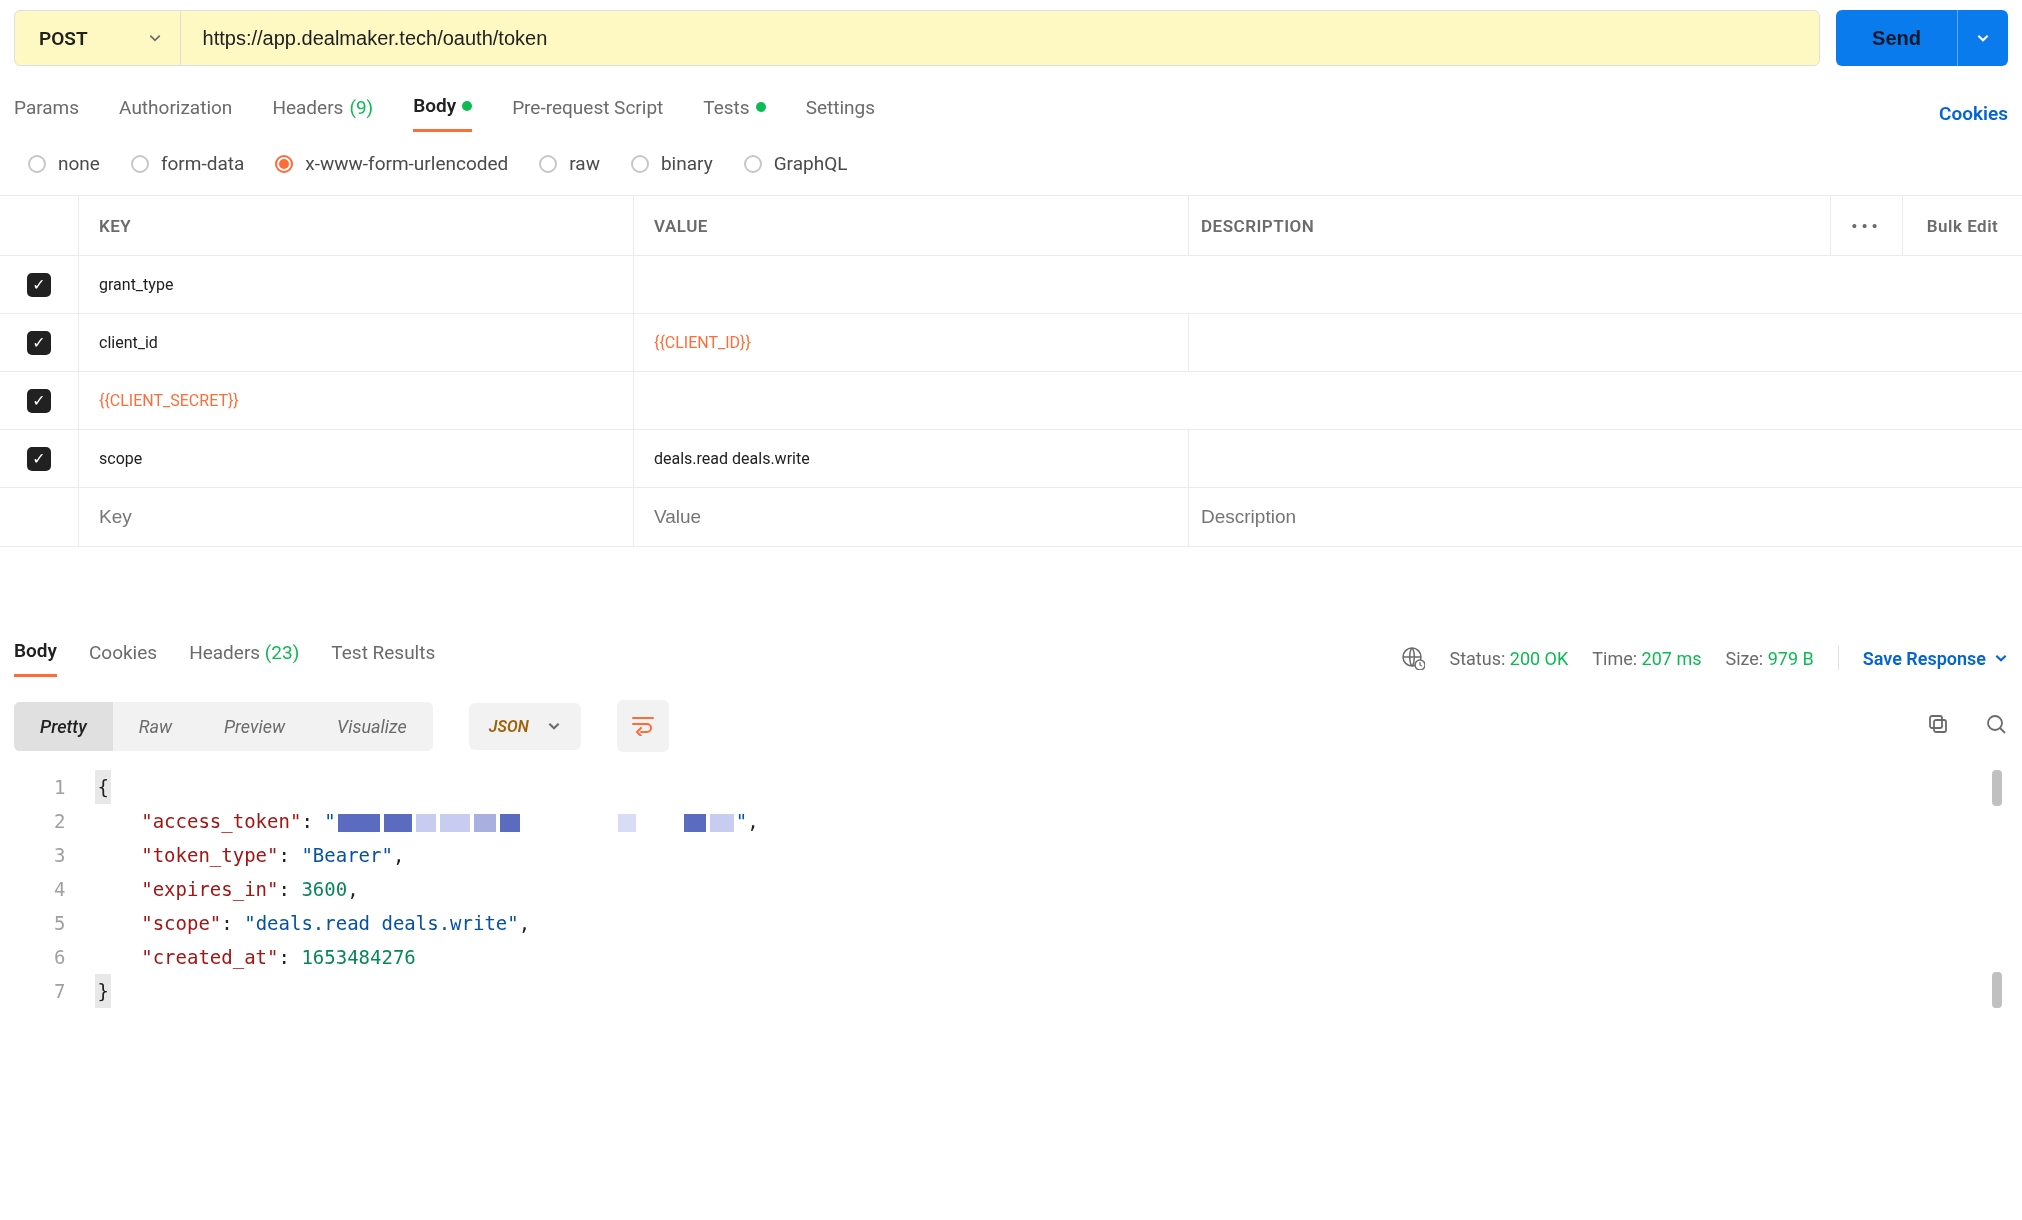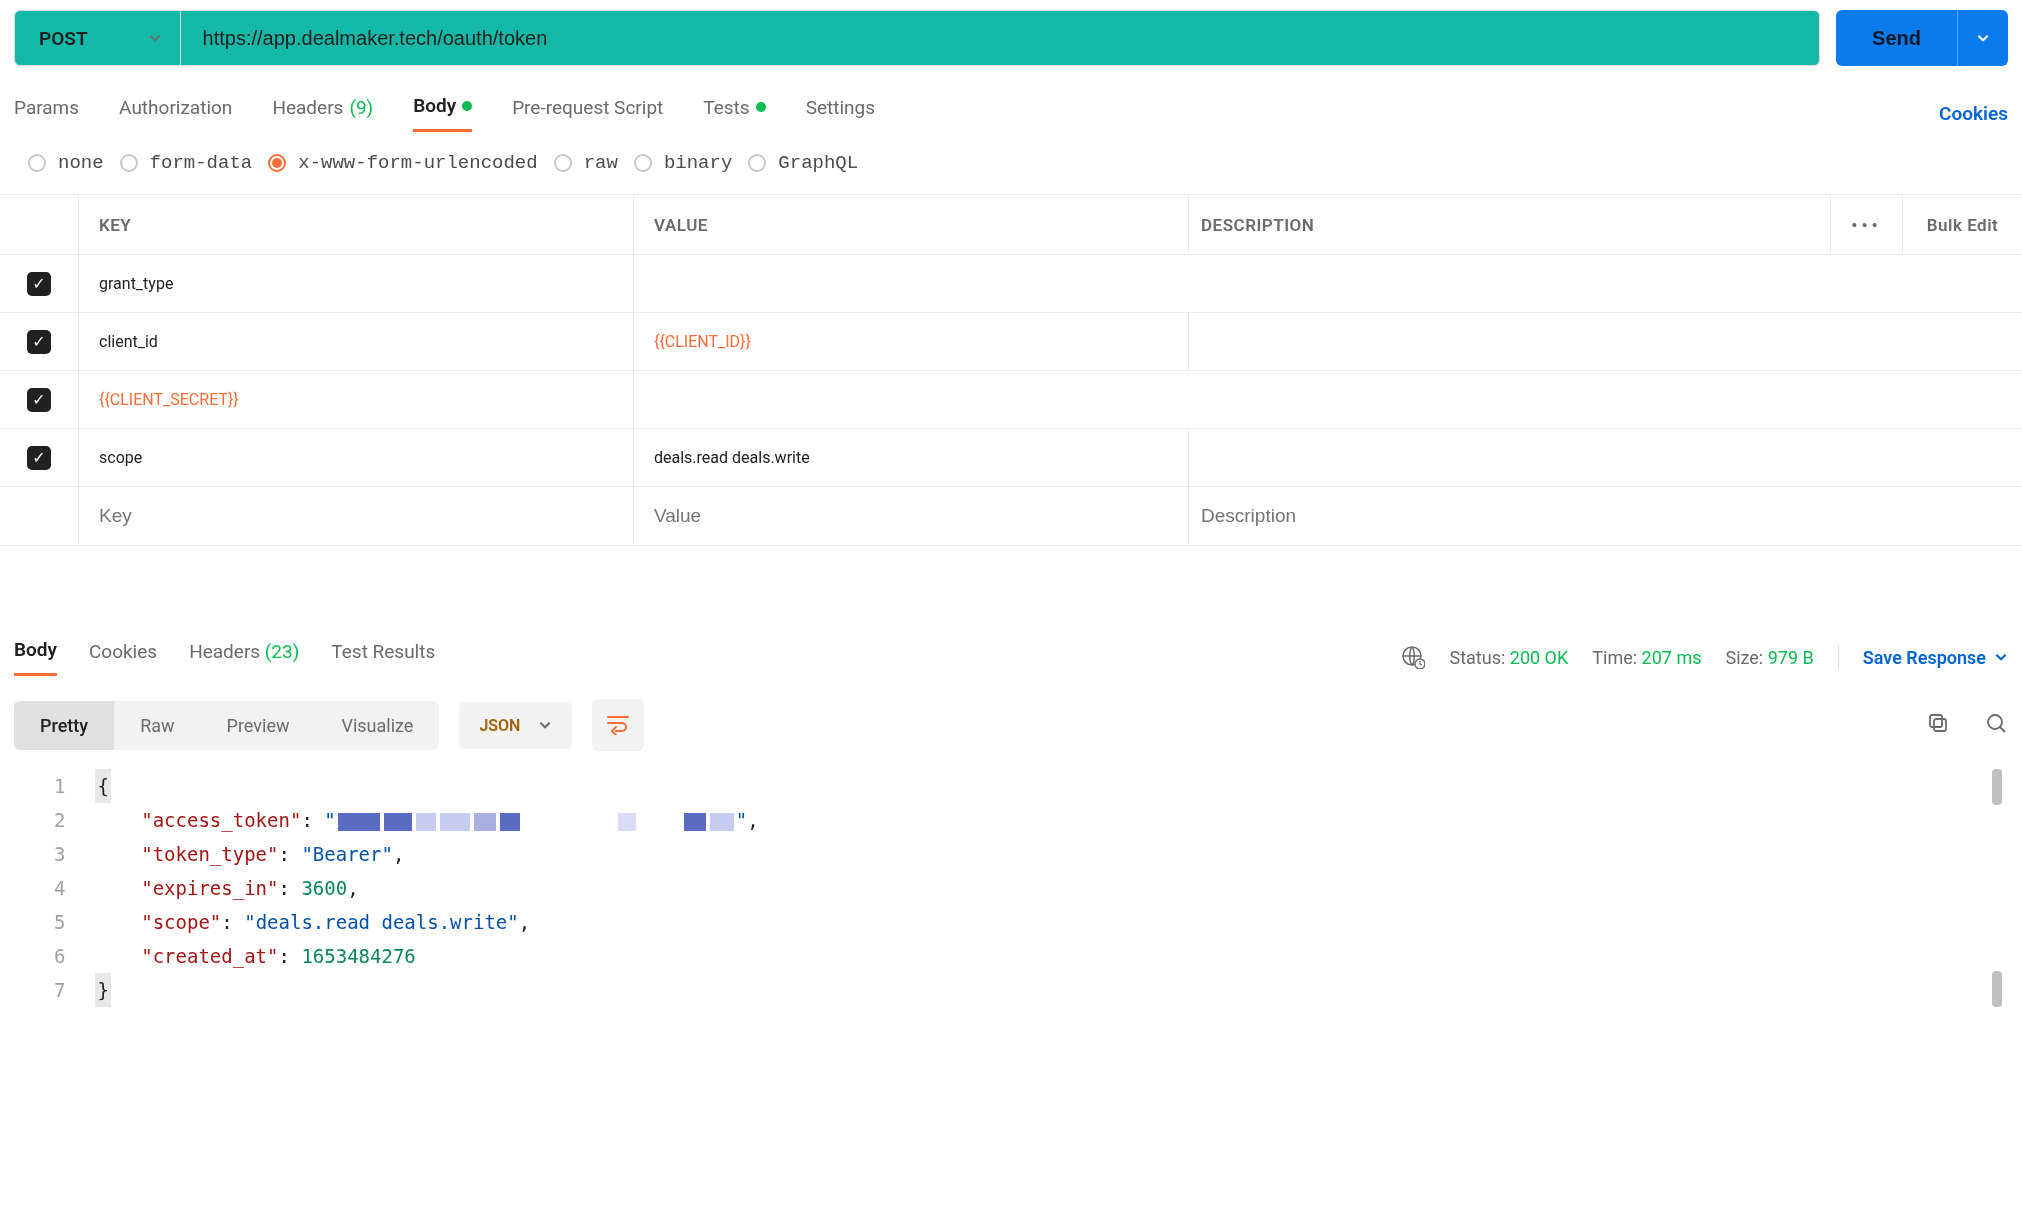--- a/index.html
+++ b/index.html
@@ -11,21 +11,21 @@
   width: 2022px;
   overflow-x: hidden;
 }
 .container { padding: 10px 14px 0 14px; }
 
 
 .request-bar { display: flex; gap: 16px; }
 .method-url {
   display: flex;
   flex: 1;
-  background: #14b8a6;
+  background: #fef9c3;
   border: 1px solid #e0e0e0;
   border-radius: 6px;
   height: 56px;
 }
 .method-dropdown {
   display: flex;
   align-items: center;
   padding: 0 18px 0 24px;
   font-weight: 600;
   font-size: 19px;
@@ -79,27 +79,26 @@
 }
 .req-tab { cursor: pointer; padding-bottom: 12px; display: flex; align-items: center; gap: 6px; }
 .req-tab.active { color: #212121; font-weight: 600; border-bottom: 3px solid #ff6c37; }
 .count-green { color: #0cbb52; }
 .dot-green { width: 10px; height: 10px; background: #0cbb52; border-radius: 50%; display: inline-block; }
 .cookies-link { margin-left: auto; color: #0265d2; font-weight: 600; cursor: pointer; }
 
 
 .body-types {
   display: flex;
-  gap: 16px;
+  gap: 31px;
   margin-top: 20px;
   padding-left: 14px;
   font-size: 19px;
   color: #4b4b4b;
   align-items: center;
-  font-family: Liberation Mono, monospace;
 }
 .radio-item { display: flex; align-items: center; gap: 12px; cursor: pointer; }
 .radio-circle {
   width: 18px; height: 18px; border-radius: 50%;
   border: 2px solid #c7c7c7;
 }
 .radio-circle.selected { border-color: #ff6c37; position: relative; }
 .radio-circle.selected::after {
   content: ""; position: absolute; width: 10px; height: 10px;
   background: #ff6c37; border-radius: 50%;
@@ -169,21 +168,22 @@
 .resp-right .val-green { color: #0cbb52; }
 .divider { width: 1px; height: 24px; background: #e0e0e0; }
 .save-resp { color: #0265d2; font-weight: 600; cursor: pointer; display: flex; align-items: center; gap: 8px; }
 .globe-icon { width: 24px; height: 24px; }
 
 
 .resp-toolbar {
   margin-top: 22px;
   display: flex;
   align-items: center;
-  gap: 20px;
+  gap: 36px;
+  font-style: italic;
 }
 .view-switch {
   display: flex;
   background: #f2f2f2;
   border-radius: 6px;
   overflow: hidden;
 }
 .view-opt {
   padding: 14px 26px;
   font-size: 18px;

